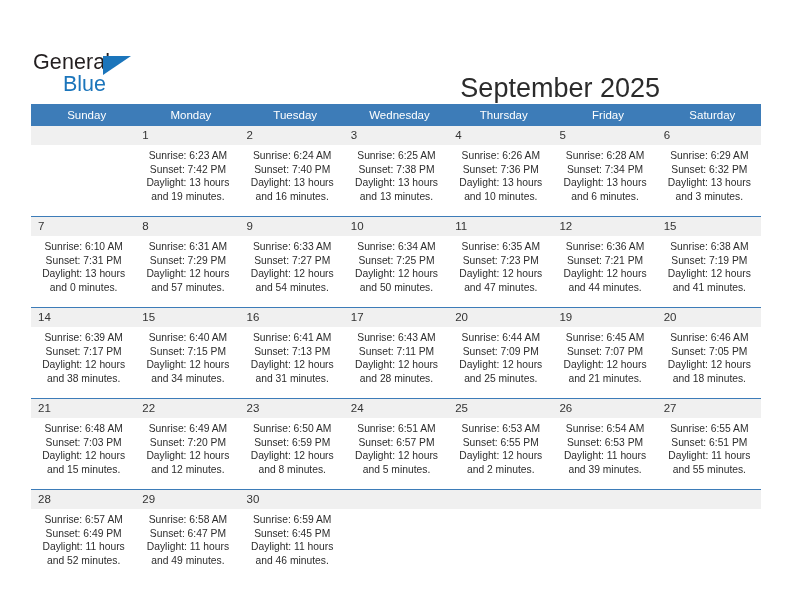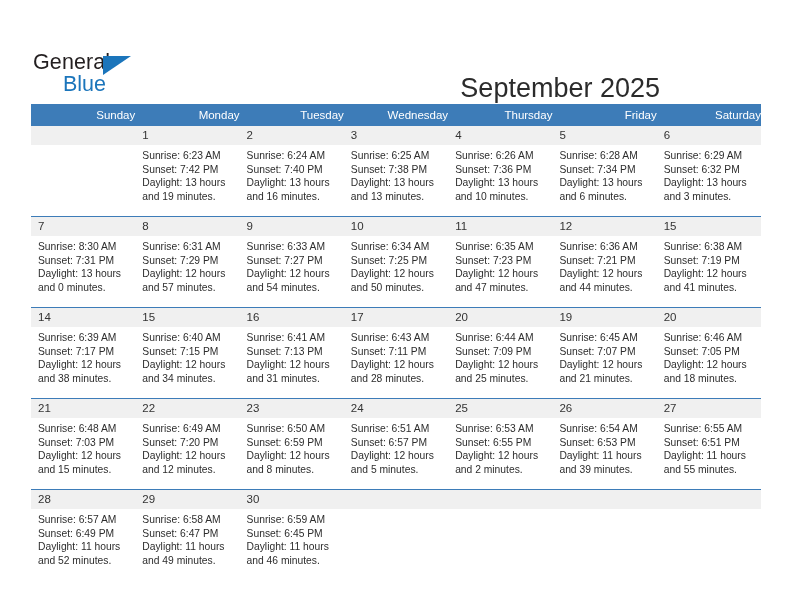--- a/index.html
+++ b/index.html
@@ -89,21 +89,21 @@
     top: 104px;
     width: 730px;
     border-collapse: collapse;
     table-layout: fixed;
   }
   .calendar th {
     background: #3d7cb8;
     color: #ffffff;
     font-size: 11.5px;
     font-weight: normal;
-    text-align: right;
+    text-align: center;
     padding: 5px 0 5px 7px;
     height: 12px;
     border: none;
   }
   .calendar td {
     vertical-align: top;
     padding: 0;
     border: none;
     width: 104.28px;
   }
@@ -126,20 +126,21 @@
     line-height: 13px;
   }
   .daycell.empty .daynum {
     background: #f0f0f0;
   }
   .details {
     padding: 4px 6px 0 7px;
     font-size: 10.3px;
     line-height: 13.6px;
     color: #2d2d2d;
+    text-align: center;
   }
   .details div {
     white-space: nowrap;
   }
 </style>
 </head>
 <body>
 
 <div class="page">
 
@@ -242,21 +243,21 @@
                 <div>and 3 minutes.</div>
               </div>
             </div>
           </td>
         </tr>
         <tr class="week-row">
           <td>
             <div class="daycell">
               <div class="daynum">7</div>
               <div class="details">
-                <div>Sunrise: 8:30 AM</div>
+                <div>Sunrise: 6:10 AM</div>
                 <div>Sunset: 7:31 PM</div>
                 <div>Daylight: 13 hours</div>
                 <div>and 0 minutes.</div>
               </div>
             </div>
           </td>
           <td>
             <div class="daycell">
               <div class="daynum">8</div>
               <div class="details">

